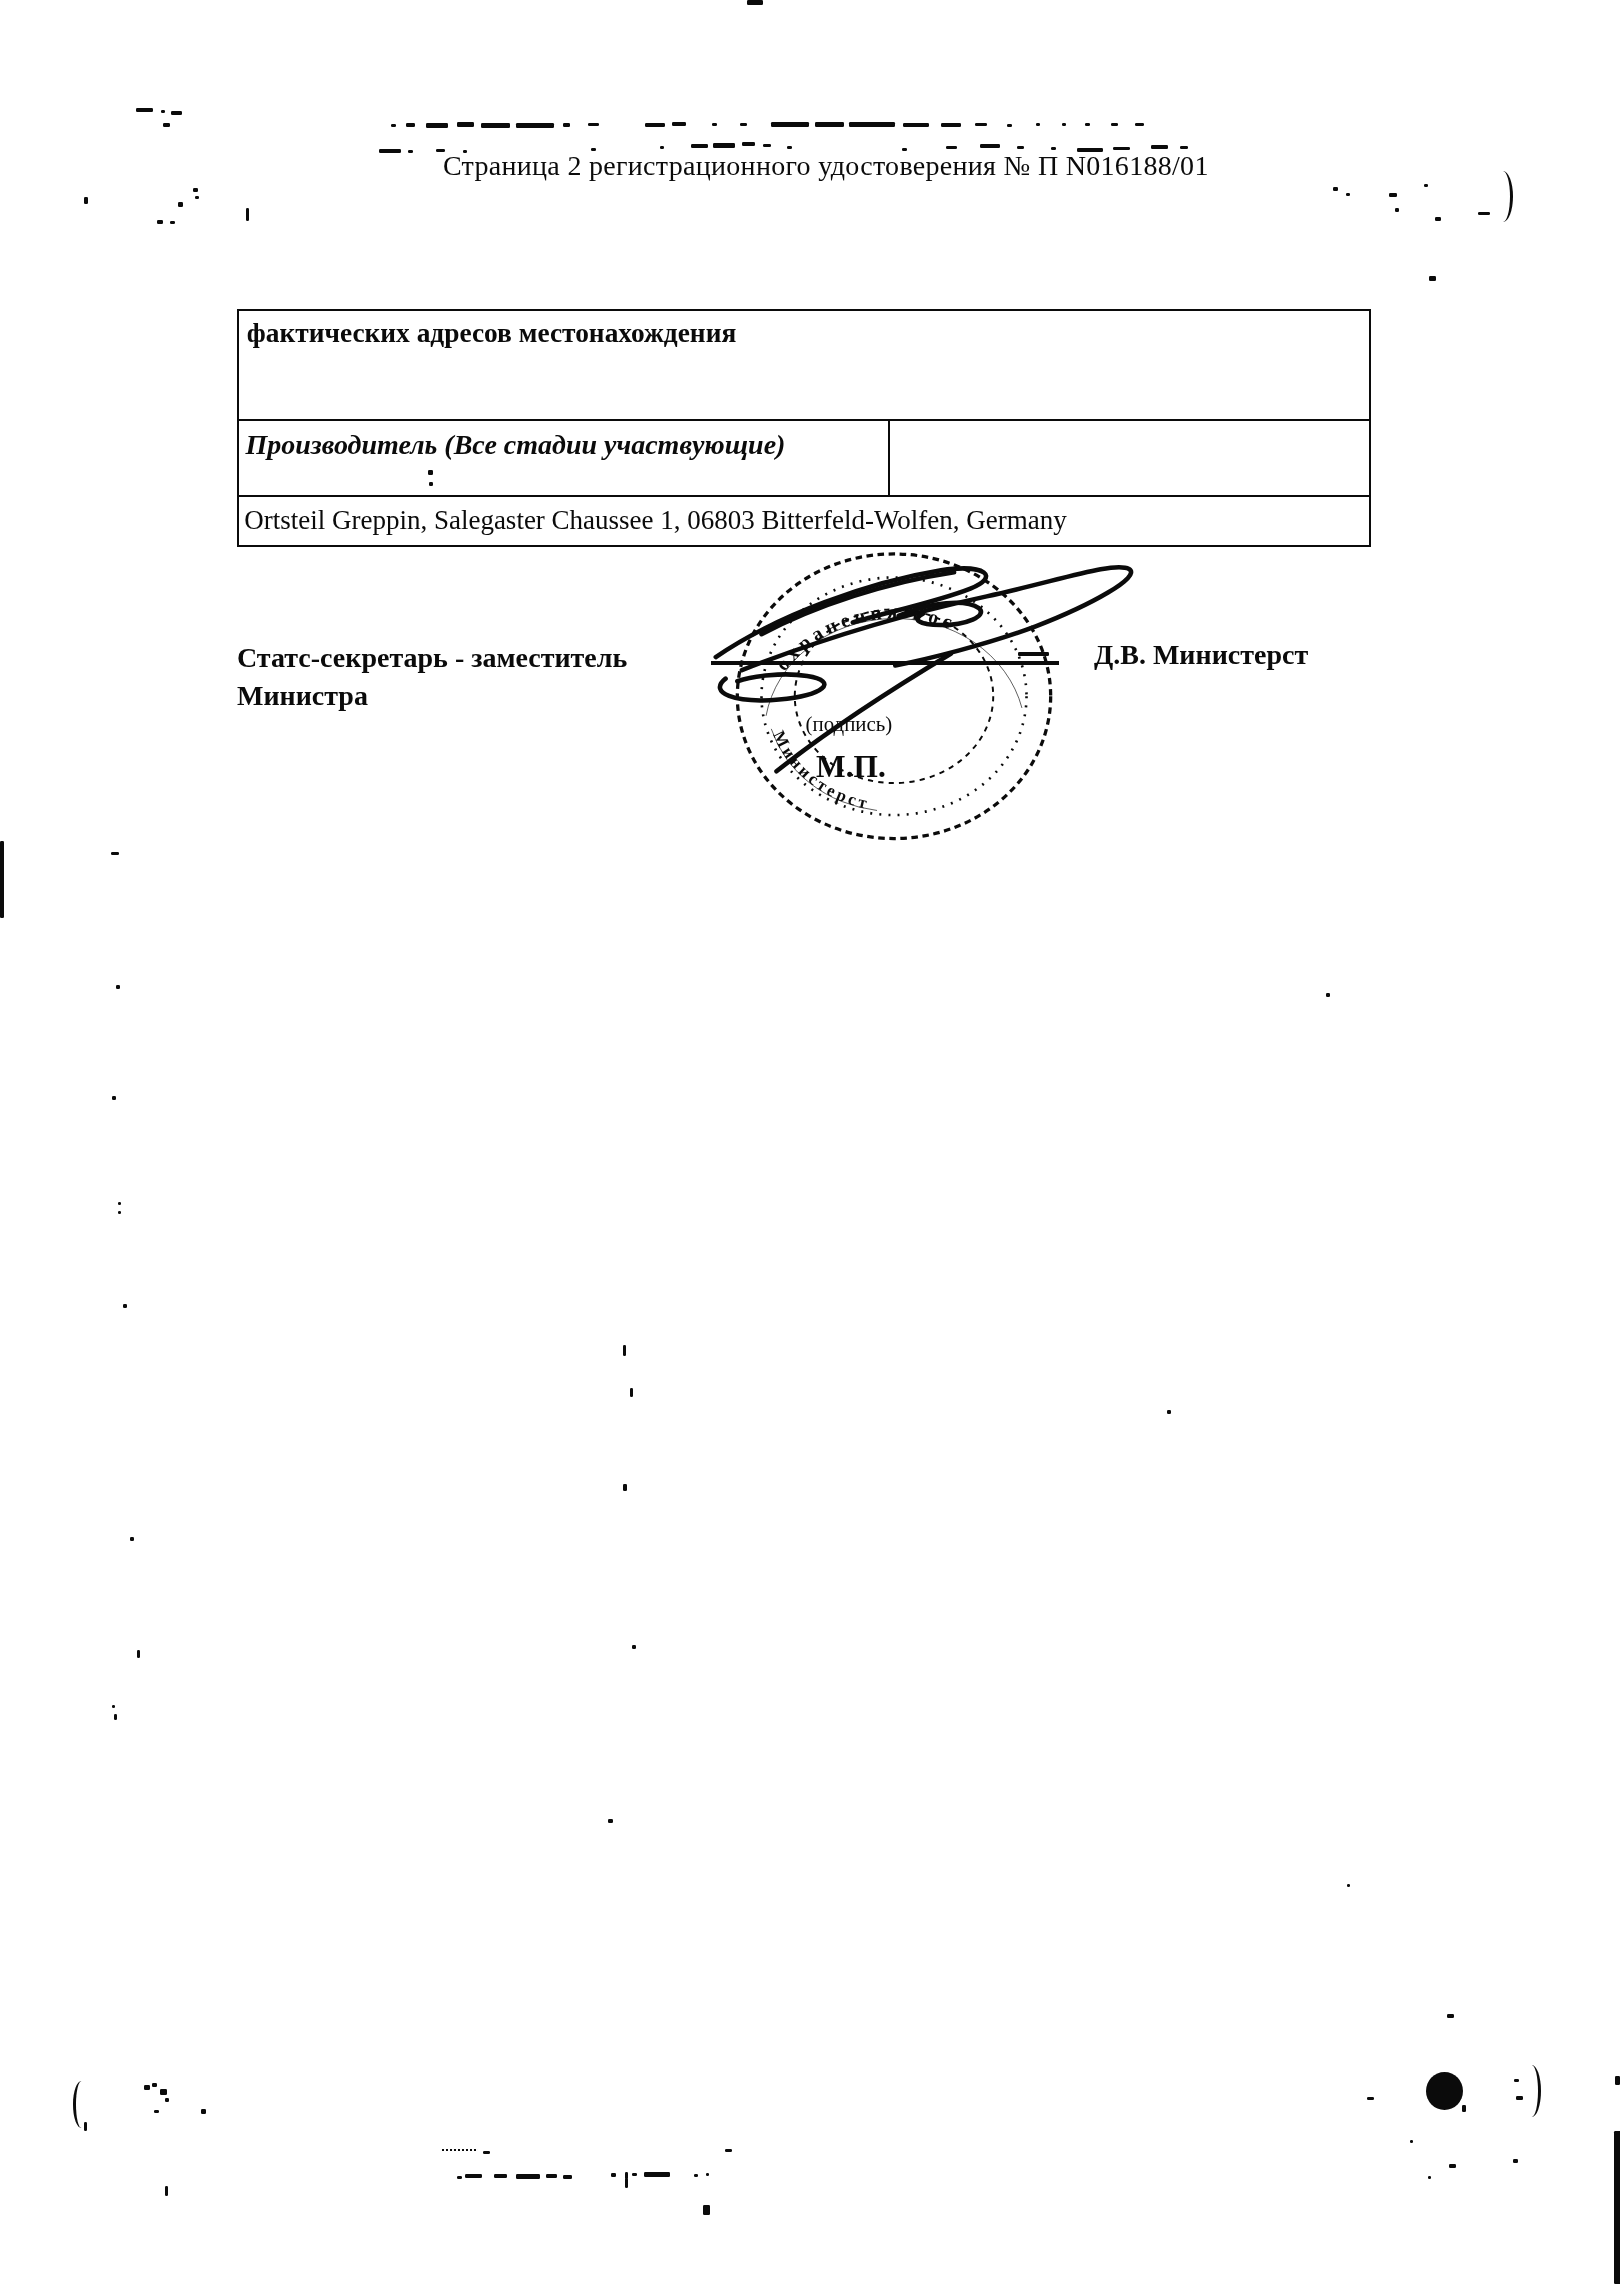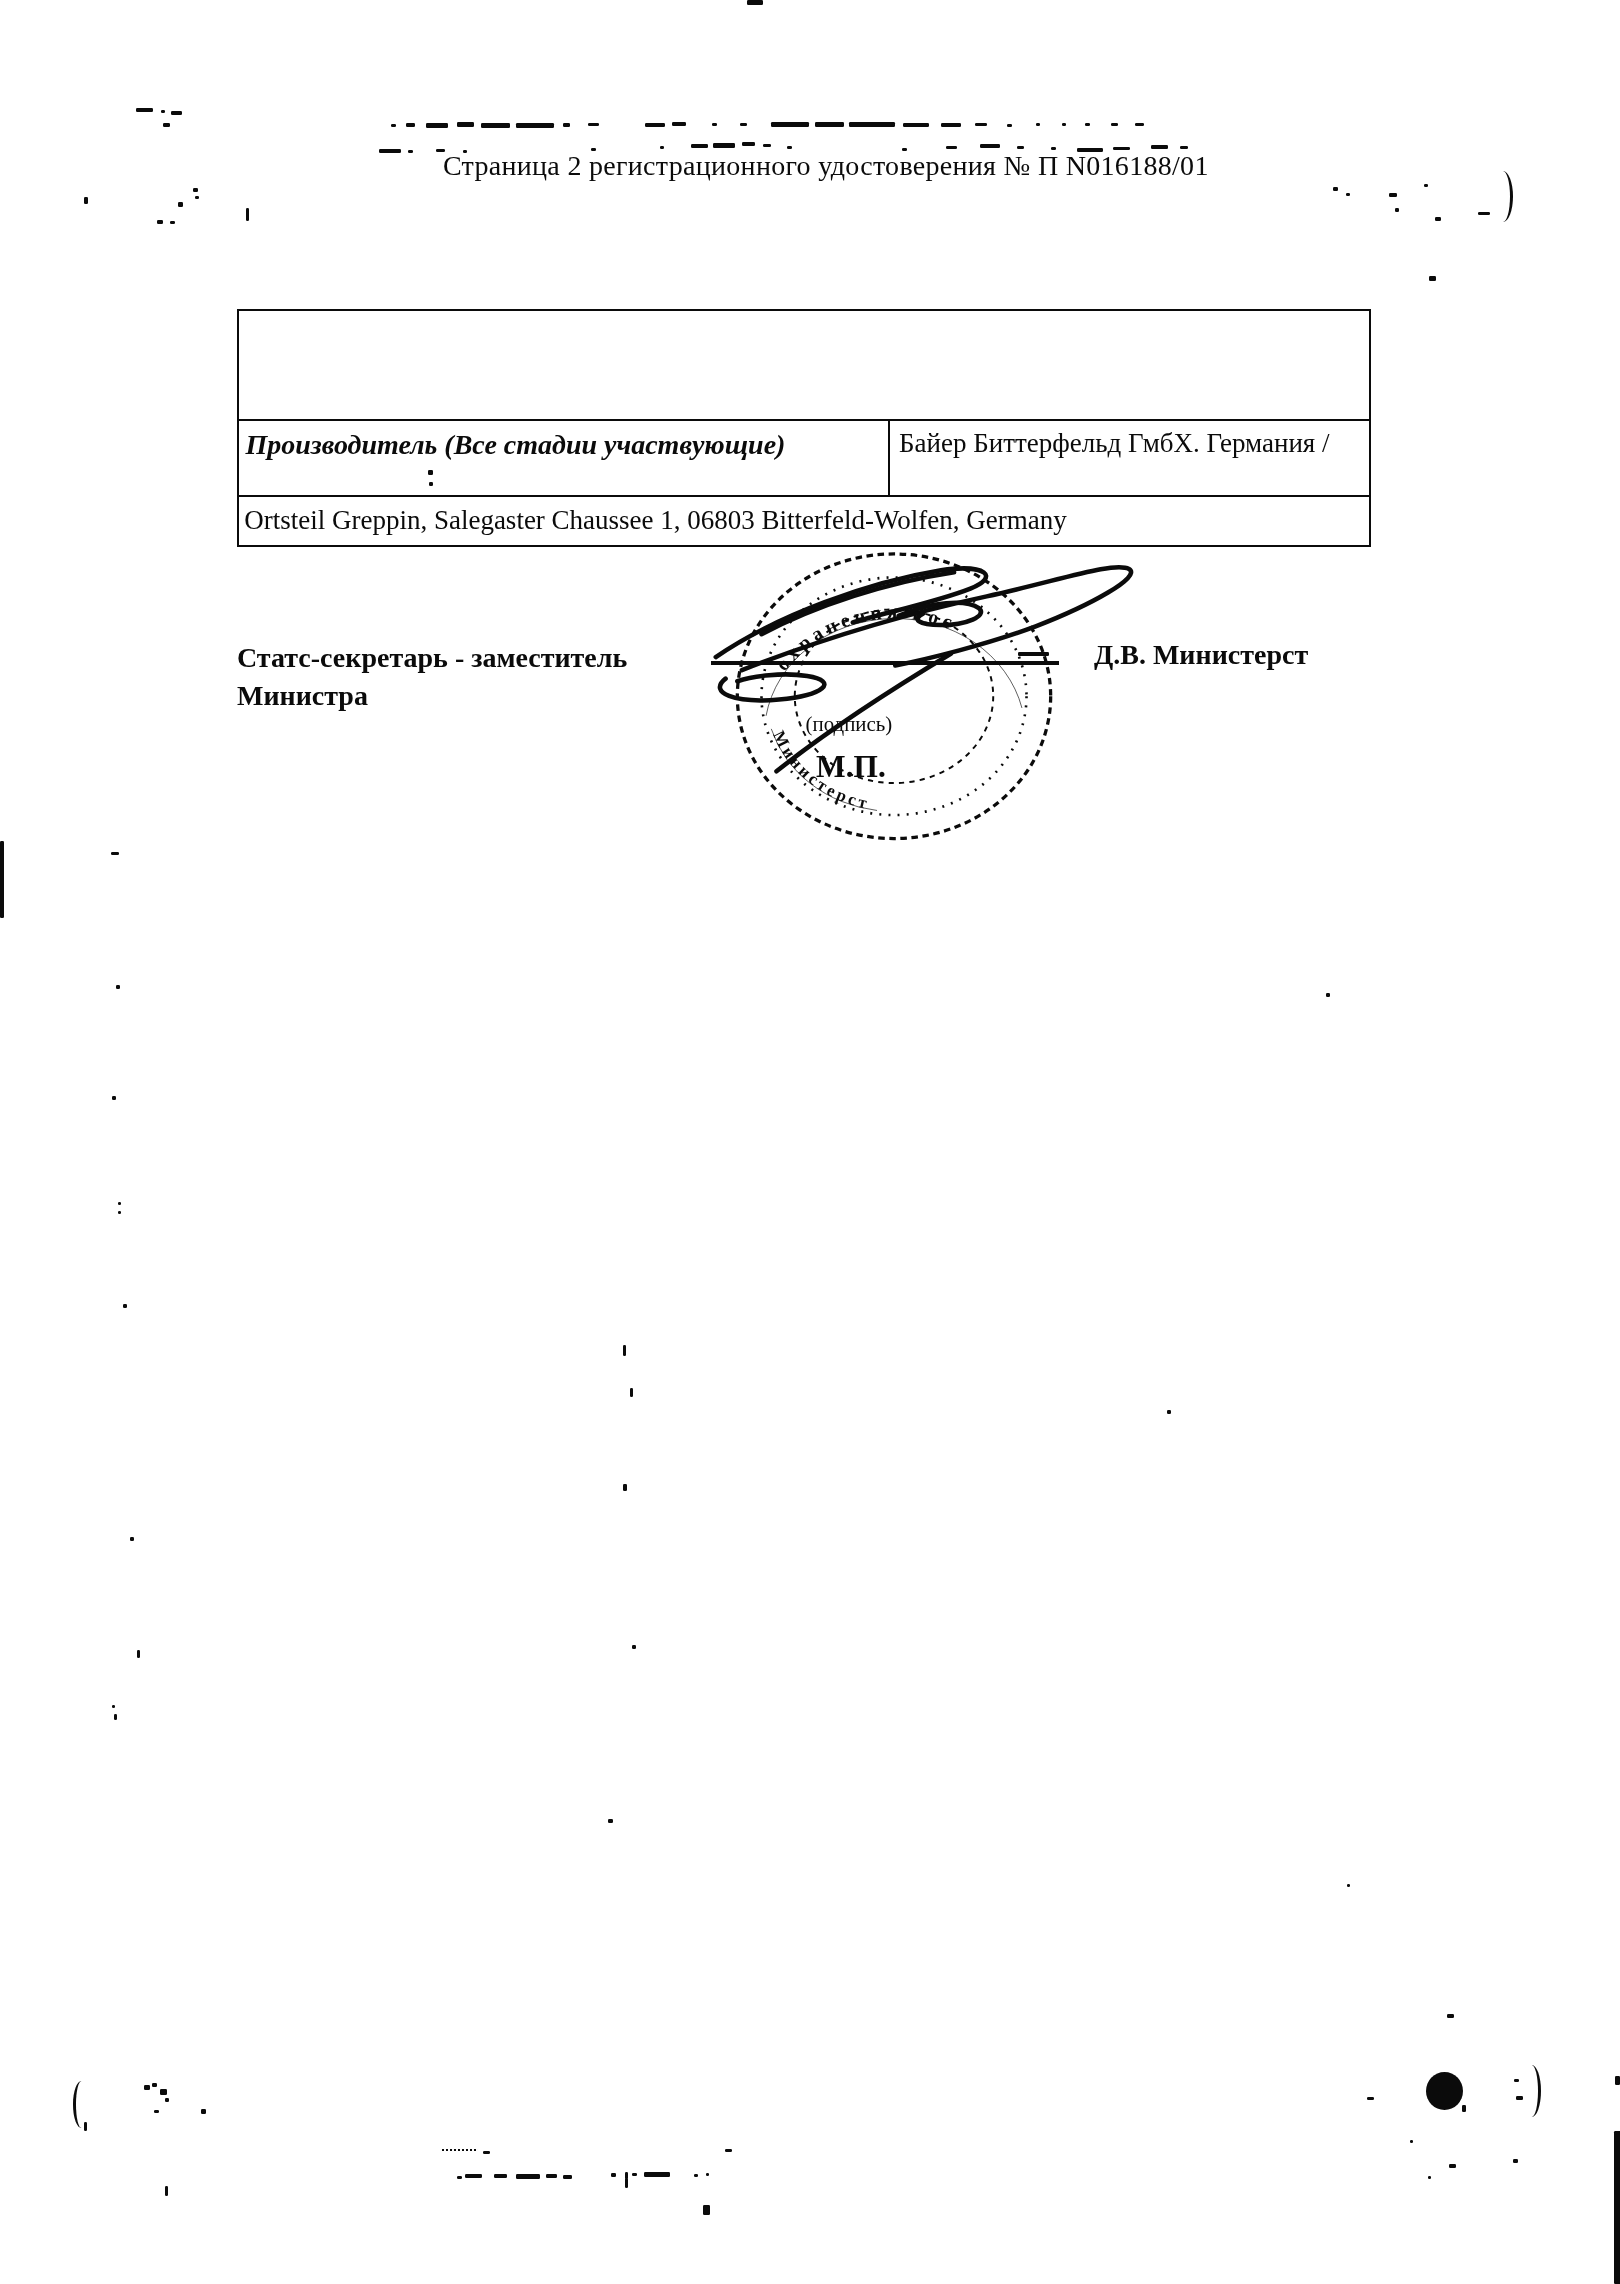--- a/index.html
+++ b/index.html
@@ -28,25 +28,25 @@
 </style>
 </head>
 <body>
 
 <div class="page">
 
   <div class="abs hdr">Страница 2 регистрационного удостоверения № П N016188/01</div>
 
   <div class="abs tbl">
     <div class="t-header">
+      <div>фактических адресов местонахождения</div>
     </div>
     <div class="t-row2">
       <div class="t-cell-left">Производитель (Все стадии участвующие)</div>
       <div class="t-cell-right">
-        <div>Байер Биттерфельд ГмбХ. Германия /</div>
       </div>
     </div>
     <div class="t-row3">Ortsteil Greppin, Salegaster Chaussee 1, 06803 Bitterfeld-Wolfen, Germany</div>
   </div>
 
   <div class="abs sig-title">
     <div>Статс-секретарь - заместитель</div>
     <div>Министра</div>
   </div>
   <div class="abs sig-line"></div>

